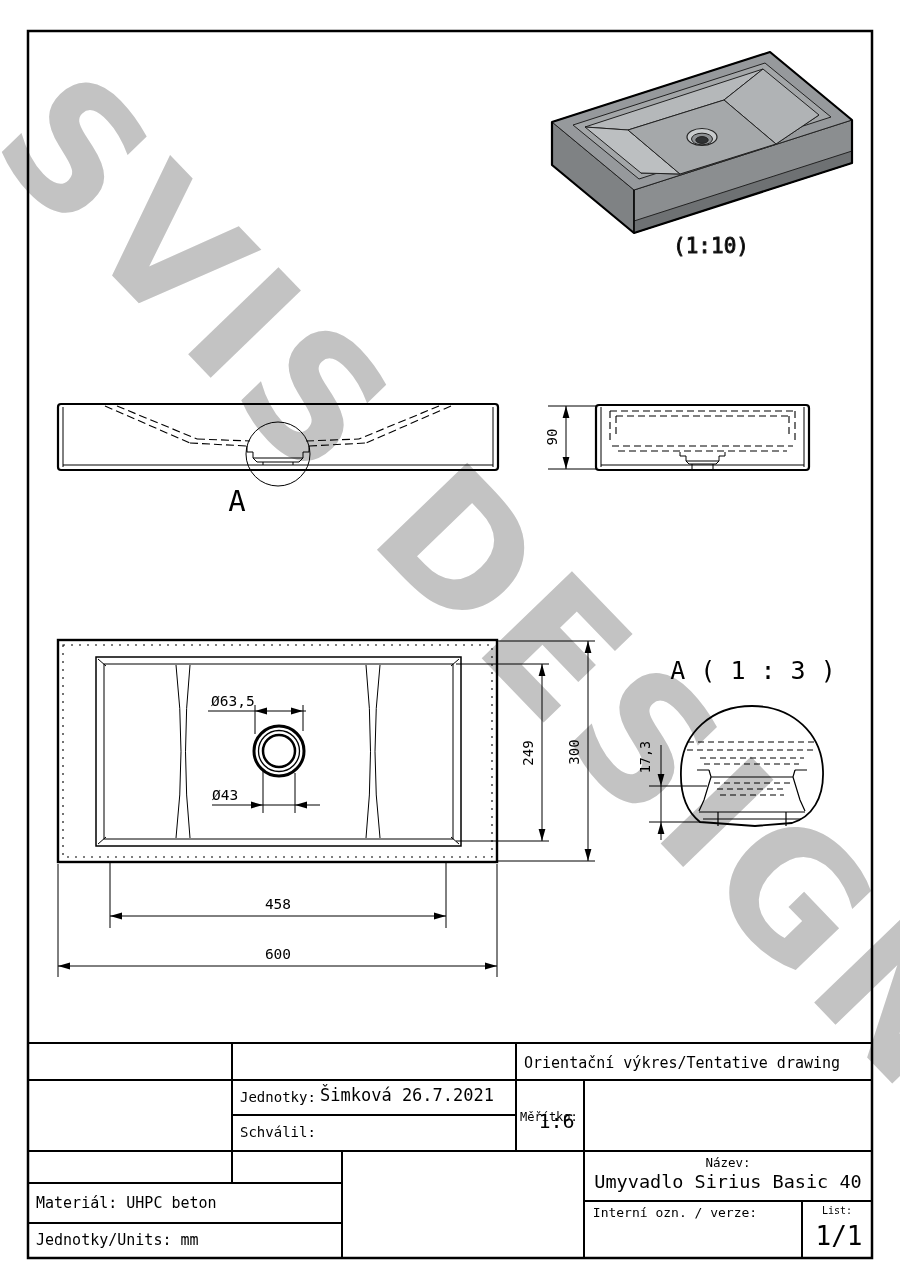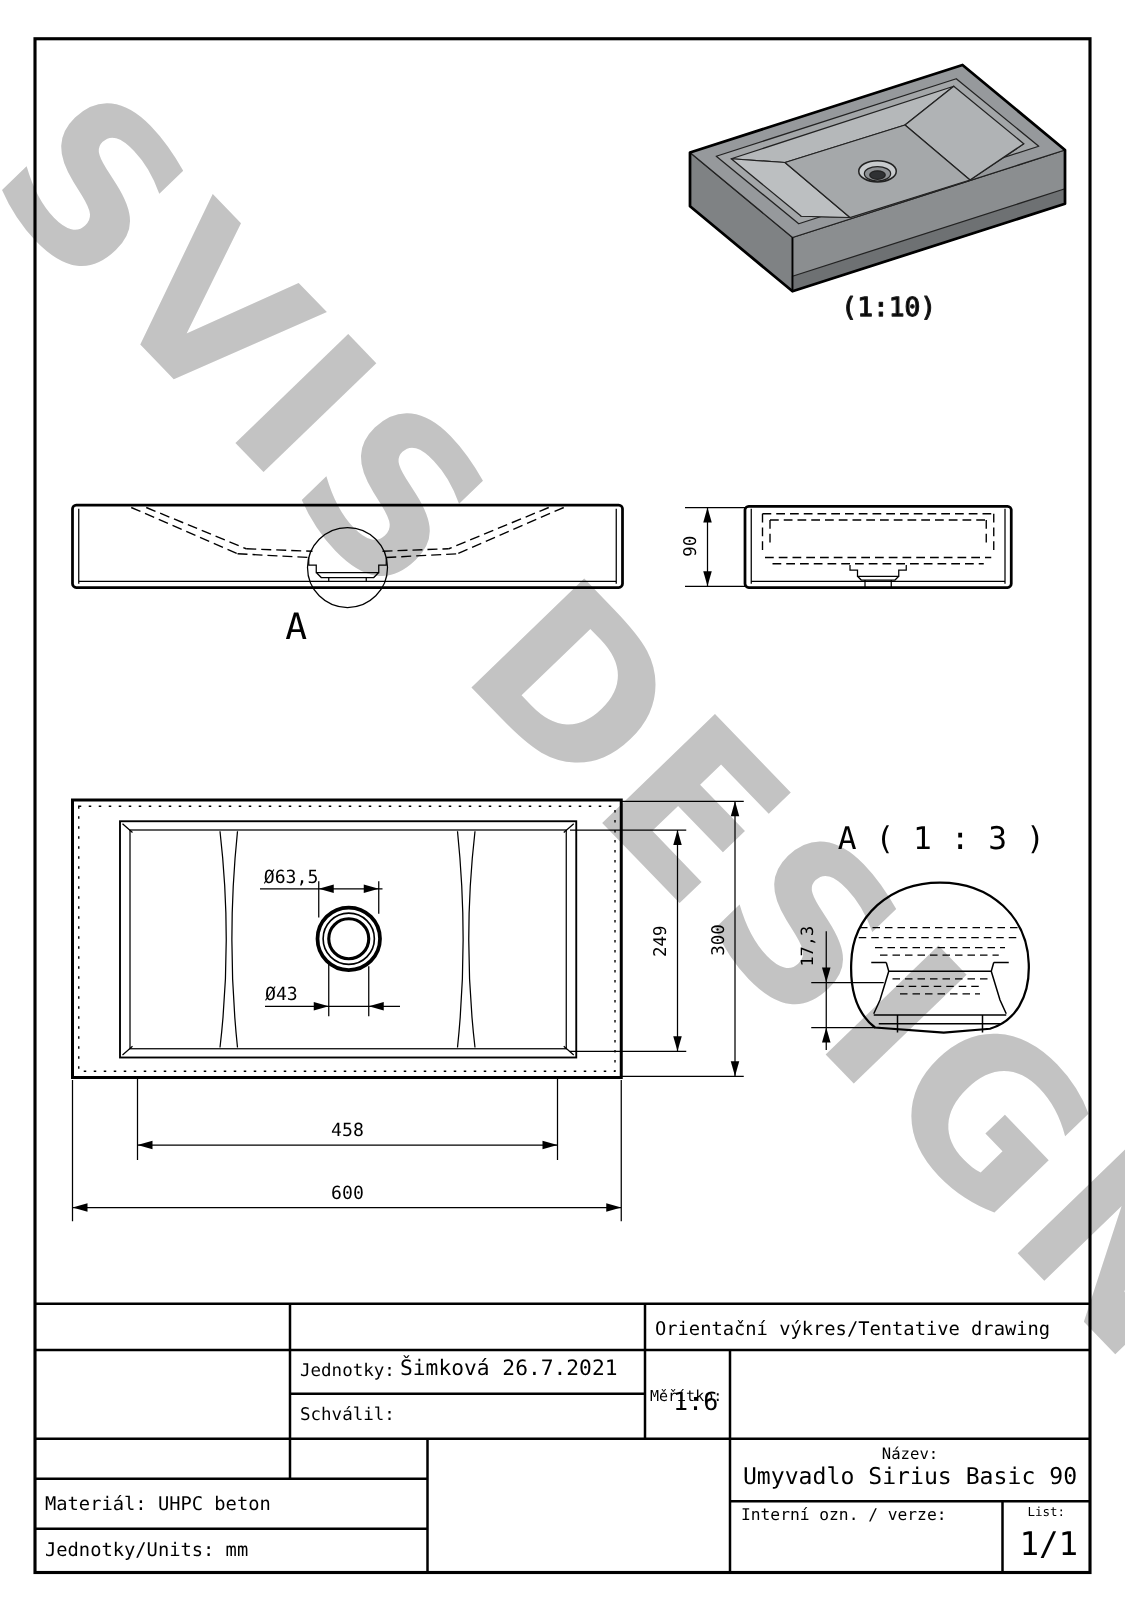--- a/index.html
+++ b/index.html
@@ -183,21 +183,21 @@
   <div class="tbtext tb-kreslil-label">Jednotky:</div>
   <div class="tbtext tb-kreslil-value">Šimková 26.7.2021</div>
 
   <div class="tbtext tb-schvalil-label">Schválil:</div>
 
   <div class="tbtext tb-meritko-label">Měřítko:</div>
   <div class="tbtext tb-meritko-value">1:6</div>
 
 
   <div class="tbtext tb-nazev-label">Název:</div>
-  <div class="tbtext tb-nazev-value">Umyvadlo Sirius Basic 90</div>
+  <div class="tbtext tb-nazev-value">Umyvadlo Sirius Basic 40</div>
 
   <div class="tbtext tb-interni-label">Interní ozn. / verze:</div>
 
   <div class="tbtext tb-list-label">List:</div>
   <div class="tbtext tb-list-value">1/1</div>
 
   <div class="tbtext tb-material">Materiál: UHPC beton</div>
   <div class="tbtext tb-jednotky">Jednotky/Units: mm</div>
 </div>
 

